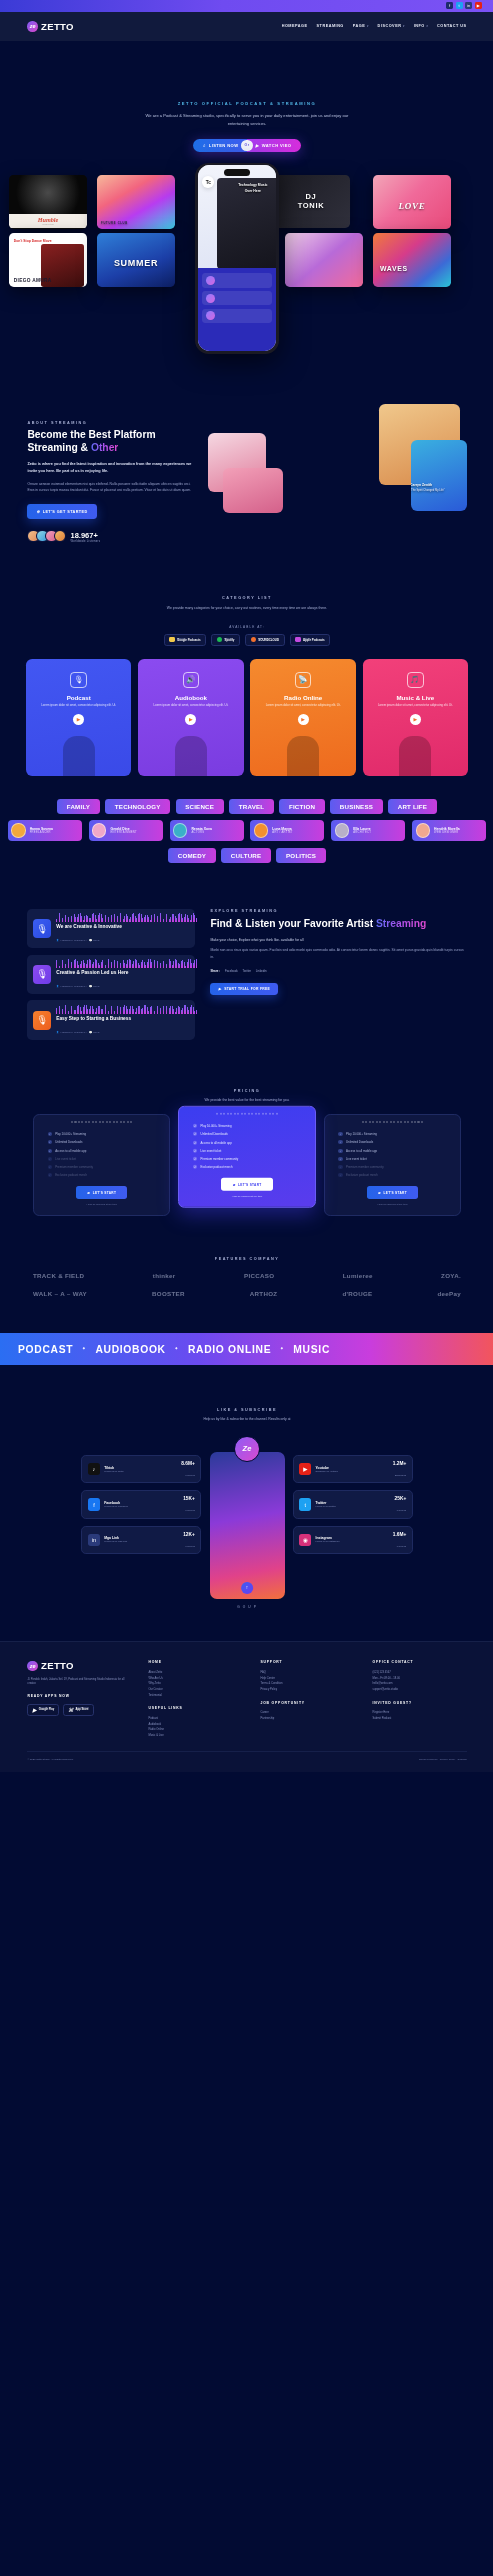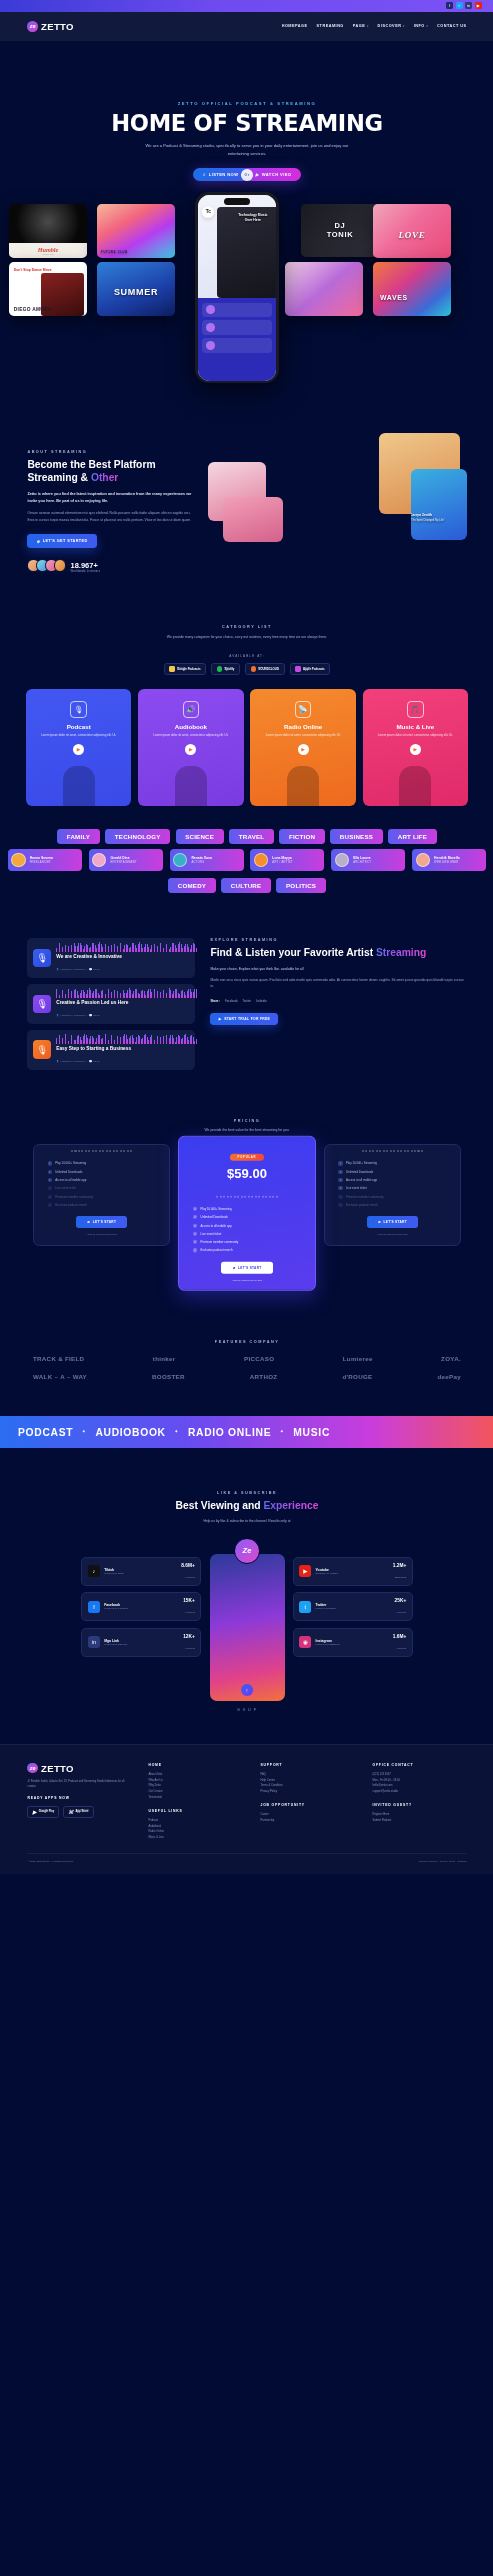--- a/index.html
+++ b/index.html
@@ -34,21 +34,21 @@
   .gallery{position:relative;height:178px;margin-top:23px}
   .card{position:absolute;border-radius:4.8px;overflow:hidden;box-shadow:0 5.5px 18px rgba(0,0,0,.5)}
   .g1{left:9px;top:0;width:78px;height:54px;background:#0c0c0c}
   .g1 .pic{height:39px;background:radial-gradient(circle at 50% 45%,#4a4a4a,#080808 72%)}
   .g1 .strip{height:14.4px;background:#f4efe9;display:flex;align-items:center;justify-content:center;flex-direction:column}
   .g1 .strip b{color:#d94a3c;font-family:"Liberation Serif",serif;font-size:6.2px;font-style:italic}
   .g1 .strip i{color:#b8b0a6;font-size:2.7px;font-family:"Liberation Serif",serif}
   .g2{left:97px;top:0;width:78px;height:54px;background:linear-gradient(150deg,#f6b99b,#f2657f 35%,#b83cf0 62%,#3ad1e8 100%)}
   .g3{left:9px;top:58px;width:78px;height:54px;background:#fff}
   .g4{left:97px;top:58px;width:78px;height:54px;background:linear-gradient(160deg,#2f7fd8,#1c3fa8 60%,#0d1f63)}
-  .g5{left:301px;top:0;width:78px;height:53px;background:linear-gradient(135deg,#1b1b22,#30303c)}
+  .g5{left:272px;top:0;width:78px;height:53px;background:linear-gradient(135deg,#1b1b22,#30303c)}
   .g6{left:373px;top:0;width:78px;height:54px;background:linear-gradient(135deg,#f2a6b8,#f06a9a 45%,#e84a7a)}
   .g7{left:285px;top:58px;width:78px;height:54px;background:linear-gradient(140deg,#f2d0e8,#b86ad8 50%,#f26a9a)}
   .g8{left:373px;top:58px;width:78px;height:54px;background:linear-gradient(140deg,#f07a3c,#d63c8a 40%,#3c6ad6 75%,#2ac4d6)}
   .cardtitle{position:absolute;left:4.1px;bottom:4.1px;font-size:5.5px;font-weight:bold;letter-spacing:0.7px;text-shadow:0 0.7px 2.1px rgba(0,0,0,.6)}
   .cardtitle.sm{font-size:4.1px}
   .g3 .t1{color:#d62b2b;font-size:3.4px;font-weight:bold;position:absolute;left:4.8px;top:5.5px;line-height:1.3}
   .g3 .person{position:absolute;right:2.7px;bottom:0;width:43px;height:43px;border-radius:2.7px;background:linear-gradient(160deg,#8a2020,#3a0d0d)}
   .g3 .name{position:absolute;left:4.8px;bottom:4.1px;font-size:4.8px;font-weight:bold;color:#1a1a2e;letter-spacing:0.3px}
 
   
@@ -244,21 +244,20 @@
           <i class="caret">▾</i>
         </a>
       <a>
           <span>CONTACT US</span>
         </a>
     </div>
   </div>
 
   <div class="hero">
     <div class="eyebrow">ZETTO OFFICIAL PODCAST &amp; STREAMING</div>
-    <h1>HOME OF STREAMING</h1>
     <p>We are a Podcast &amp; Streaming studio, specifically to serve you in your daily entertainment. join us and enjoy our entertaining services.</p>
     <div class="cta-pill">
       <span class="cta-a">
         <i>♫</i>
         <b>LISTEN NOW</b>
       </span>
       <span class="cta-or">Or</span>
       <span class="cta-b">
         <i>▶</i>
         <b>WATCH VIEO</b>
@@ -878,24 +877,20 @@
             <span>Exclusive podcast merch</span>
           </div>
         <span class="btn-start">
             <i>⊕</i>
             <span>LET'S START</span>
           </span>
         <div class="pnote">* Can be canceled at any time</div>
       </div>
 
       <div class="plan mid">
-        <div class="ptop">
-          <span class="pbadge hot">POPULAR</span>
-          <div class="pprice">$59.00</div>
-        </div>
         <div class="dots">
             <i></i>
             <i></i>
             <i></i>
             <i></i>
             <i></i>
             <i></i>
             <i></i>
             <i></i>
             <i></i>
@@ -1020,21 +1015,20 @@
       <span>AUDIOBOOK</span>
       <span class="s">⬩</span>
       <span>RADIO ONLINE</span>
       <span class="s">⬩</span>
       <span>MUSIC</span>
     </div>
   </div>
 
   <div class="subs">
     <div class="label">LIKE &amp; SUBSCRIBE</div>
-    <h2 class="sec"><span>Best Viewing and </span><span class="grad">Experience</span></h2>
     <p class="sub">Help us by like &amp; subscribe to the channel. Results only at</p>
     <div class="subwrap">
       <div class="sidecol">
         <div class="scard">
             <span class="sico" style="background:#111">♪</span>
             <span>
               <span class="sname" style="display:block">Tiktok</span>
               <span class="sdesc" style="display:block">Follow us on Tiktok</span>
             </span>
             <span class="snum"><b>8.6M+</b><small>Followers</small></span>

